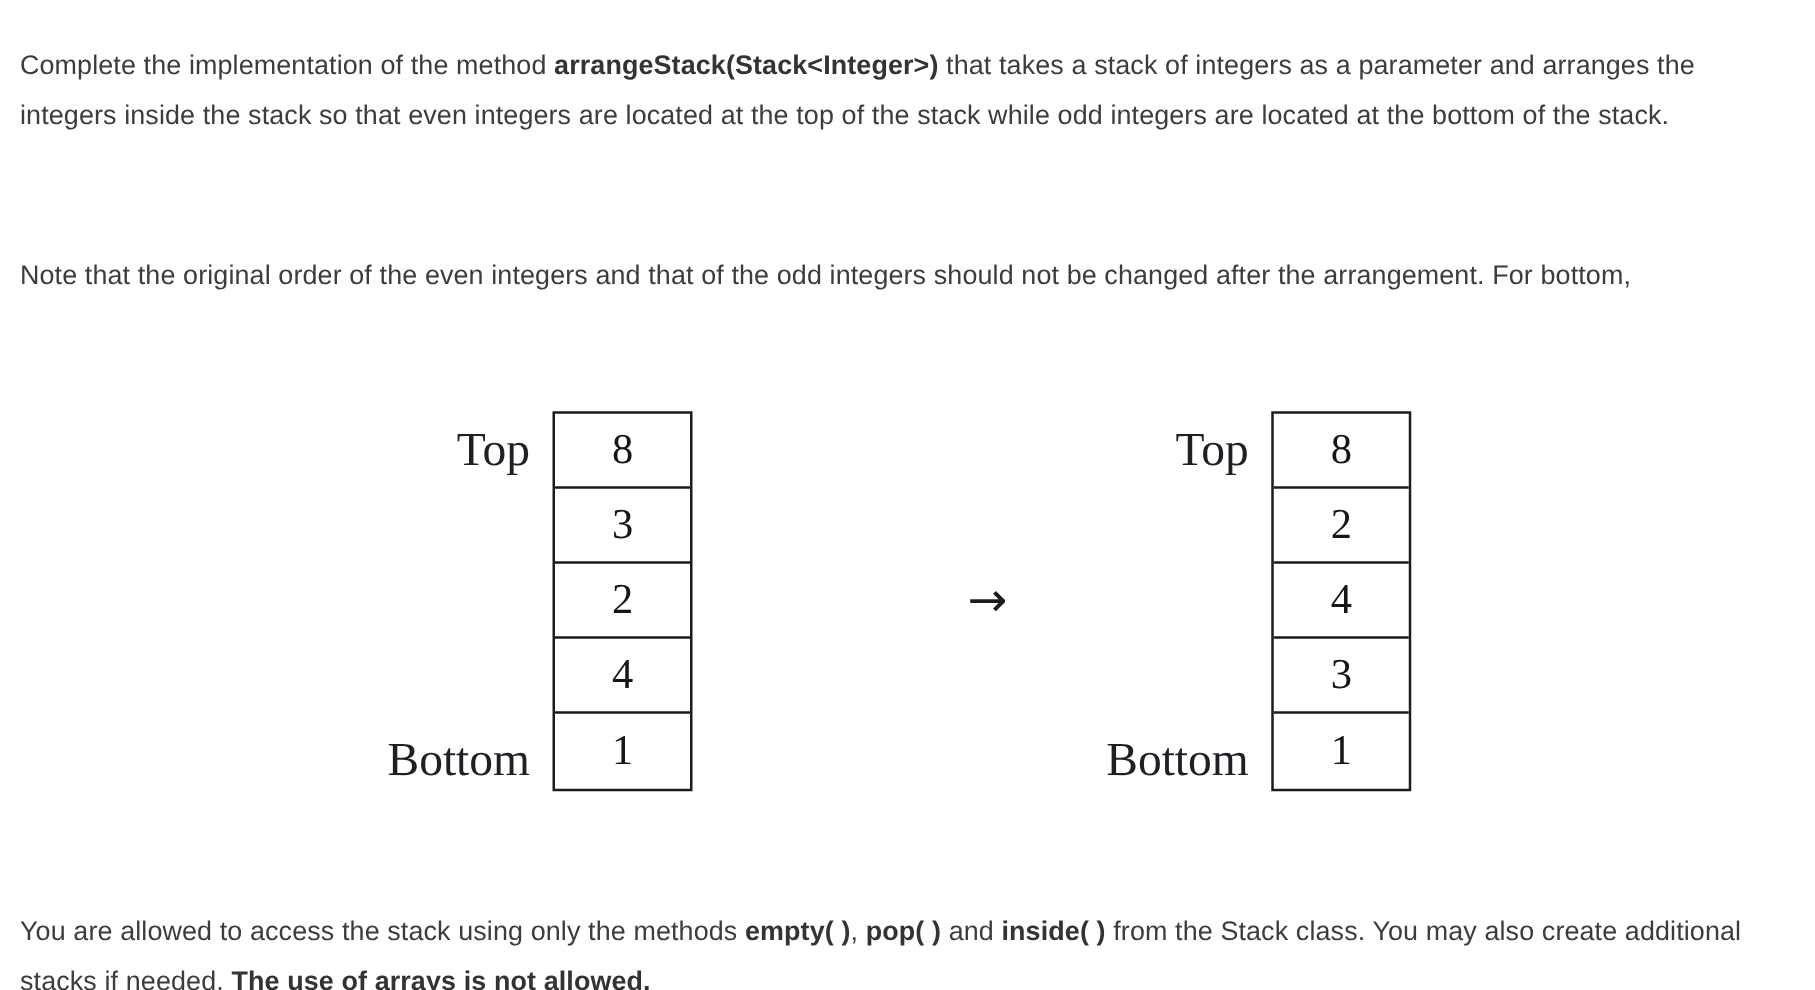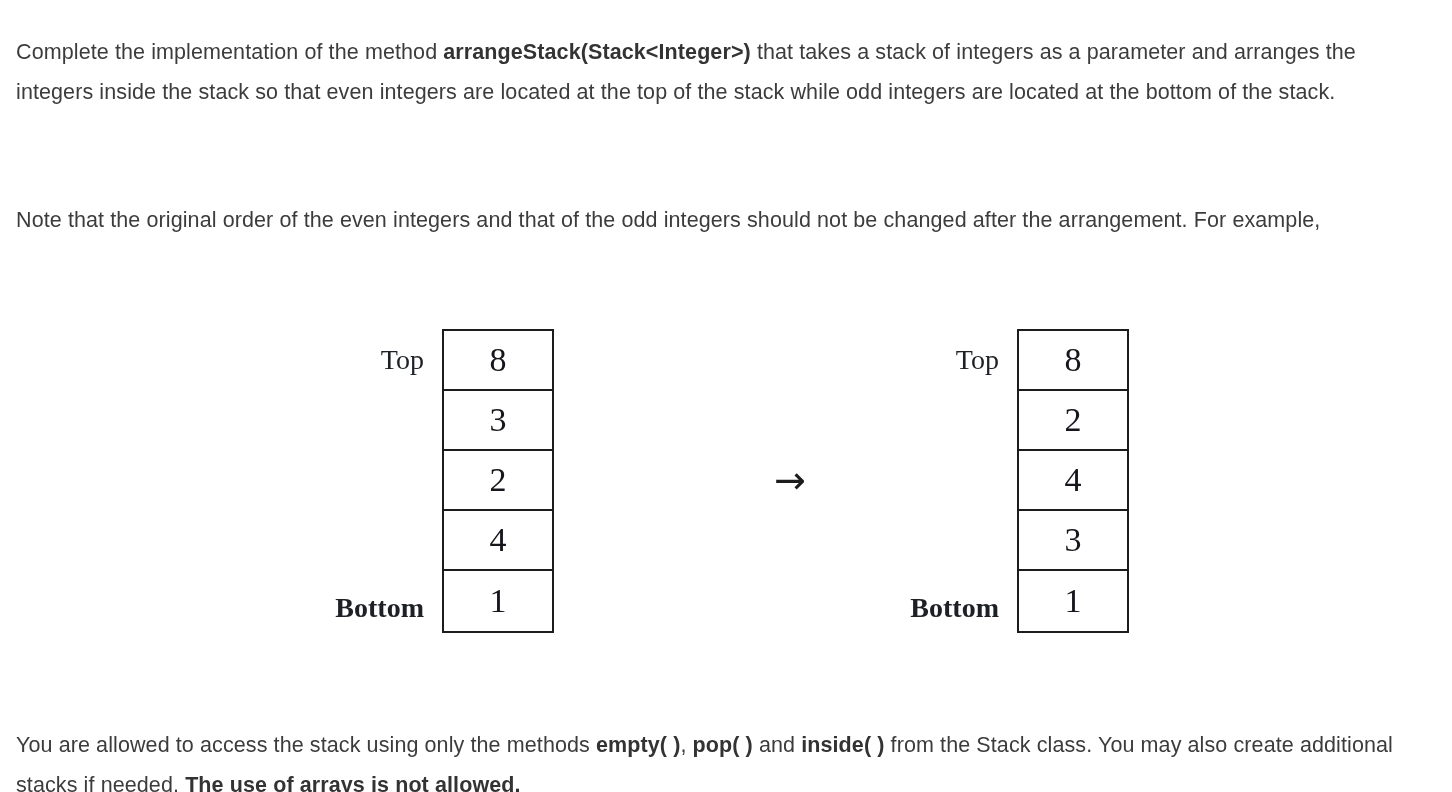--- a/index.html
+++ b/index.html
@@ -80,29 +80,29 @@
     position: relative;
     width: 124px;
     height: 311px;
     margin-right: 18px;
   }
 
   .stack-label {
     position: absolute;
     right: 0;
     font-family: "Liberation Serif", "DejaVu Serif", serif;
-    font-size: 28px;
+    font-size: 38px;
     line-height: 62px;
     color: #1d2025;
     white-space: nowrap;
     text-align: right;
   }
 
   .stack-label.top    { top: 0px; }
-  .stack-label.bottom { top: 248px; font-weight: bold; }
+  .stack-label.bottom { top: 248px; }
 
   .stack-box {
     border: 2px solid #1c1c1c;
     background: #ffffff;
     width: 108px;
     box-sizing: content-box;
   }
 
   .stack-cell {
     height: 60px;
@@ -141,21 +141,21 @@
 </head>
 <body>
 
 <div class="page">
 
   <p class="para" id="para-intro">
     <span>Complete the implementation of the method </span><b>arrangeStack(Stack&lt;Integer&gt;)</b><span> that takes a stack of integers as a parameter and arranges the integers inside the stack so that even integers are located at the top of the stack while odd integers are located at the bottom of the stack.</span>
   </p>
 
   <p class="para" id="para-note">
-    <span>Note that the original order of the even integers and that of the odd integers should not be changed after the arrangement. For example,</span>
+    <span>Note that the original order of the even integers and that of the odd integers should not be changed after the arrangement. For bottom,</span>
   </p>
 
   <div class="diagram">
 
     <div class="stack-group" id="stack-left-group">
       <div class="stack-labels">
         <span class="stack-label top">Top</span>
         <span class="stack-label bottom">Bottom</span>
       </div>
       <div class="stack-box">

